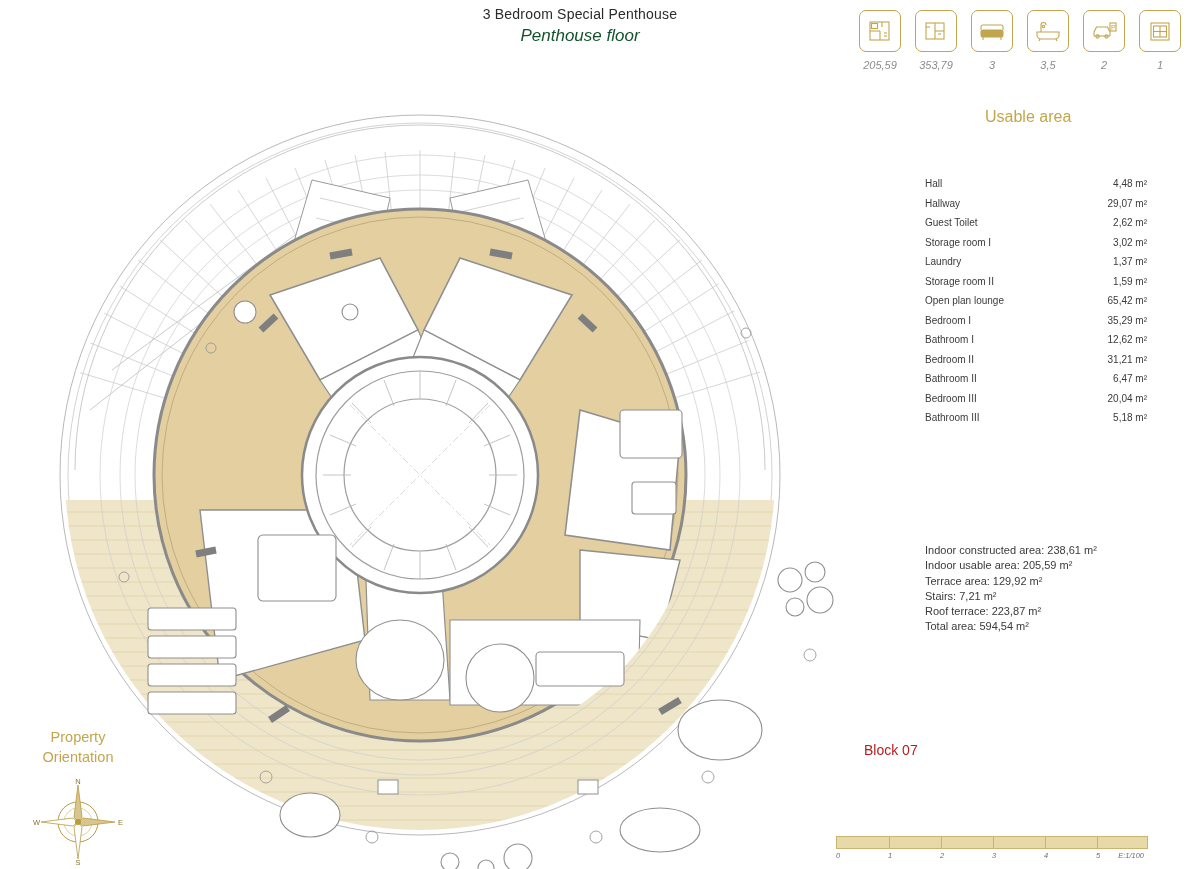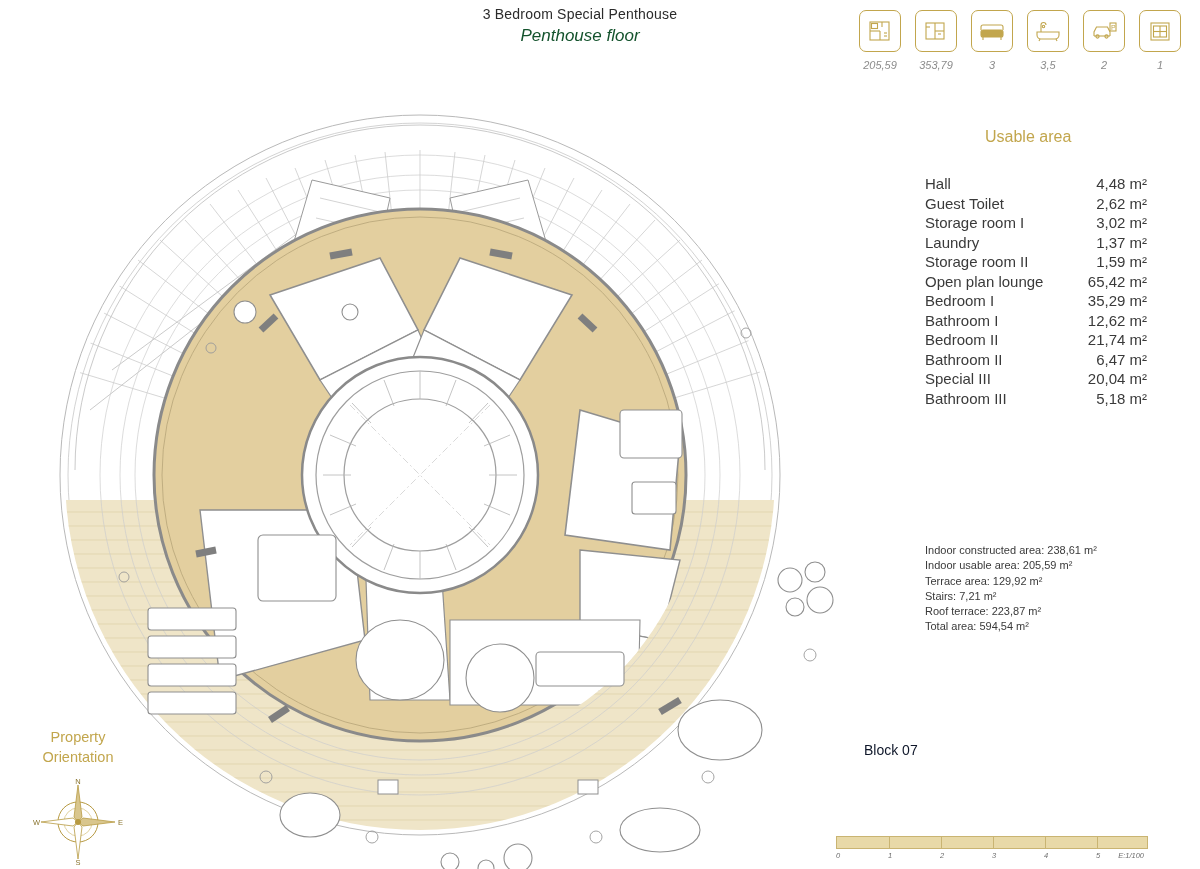--- a/index.html
+++ b/index.html
@@ -67,30 +67,30 @@
     margin-top: 7px;
     font-size: 11px;
     color: #8c8c8c;
     font-style: italic;
   }
 
   
   .usable-title {
     position: absolute;
     left: 985px;
-    top: 128px;
+    top: 108px;
     font-size: 16px;
     color: #c2a64d;
   }
   .area-table {
     position: absolute;
     left: 925px;
     top: 174px;
     width: 222px;
-    font-size: 15px;
+    font-size: 10px;
     color: #3a3a3a;
   }
   .area-row {
     display: flex;
     justify-content: space-between;
     line-height: 19.5px;
   }
   .area-row .val { }
 
   
@@ -102,21 +102,21 @@
     color: #3a3a3a;
     line-height: 15.3px;
   }
 
   
   .block-label {
     position: absolute;
     left: 864px;
     top: 742px;
     font-size: 14px;
-    color: #0f172a;
+    color: #b91c1c;
   }
 
   
   .orientation {
     position: absolute;
     left: 18px;
     top: 727px;
     width: 120px;
   }
   .orientation-label {
@@ -499,20 +499,24 @@
   </div>
 
   <div class="usable-title">Usable area</div>
 
   <div class="area-table">
     <div class="area-row">
       <span class="lbl">Hall</span>
       <span class="val">4,48 m²</span>
     </div>
     <div class="area-row">
+      <span class="lbl">Hallway</span>
+      <span class="val">29,07 m²</span>
+    </div>
+    <div class="area-row">
       <span class="lbl">Guest Toilet</span>
       <span class="val">2,62 m²</span>
     </div>
     <div class="area-row">
       <span class="lbl">Storage room I</span>
       <span class="val">3,02 m²</span>
     </div>
     <div class="area-row">
       <span class="lbl">Laundry</span>
       <span class="val">1,37 m²</span>
@@ -528,28 +532,28 @@
     <div class="area-row">
       <span class="lbl">Bedroom I</span>
       <span class="val">35,29 m²</span>
     </div>
     <div class="area-row">
       <span class="lbl">Bathroom I</span>
       <span class="val">12,62 m²</span>
     </div>
     <div class="area-row">
       <span class="lbl">Bedroom II</span>
-      <span class="val">21,74 m²</span>
+      <span class="val">31,21 m²</span>
     </div>
     <div class="area-row">
       <span class="lbl">Bathroom II</span>
       <span class="val">6,47 m²</span>
     </div>
     <div class="area-row">
-      <span class="lbl">Special III</span>
+      <span class="lbl">Bedroom III</span>
       <span class="val">20,04 m²</span>
     </div>
     <div class="area-row">
       <span class="lbl">Bathroom III</span>
       <span class="val">5,18 m²</span>
     </div>
   </div>
 
   <div class="summary">
     <div>Indoor constructed area: 238,61  m²</div>

